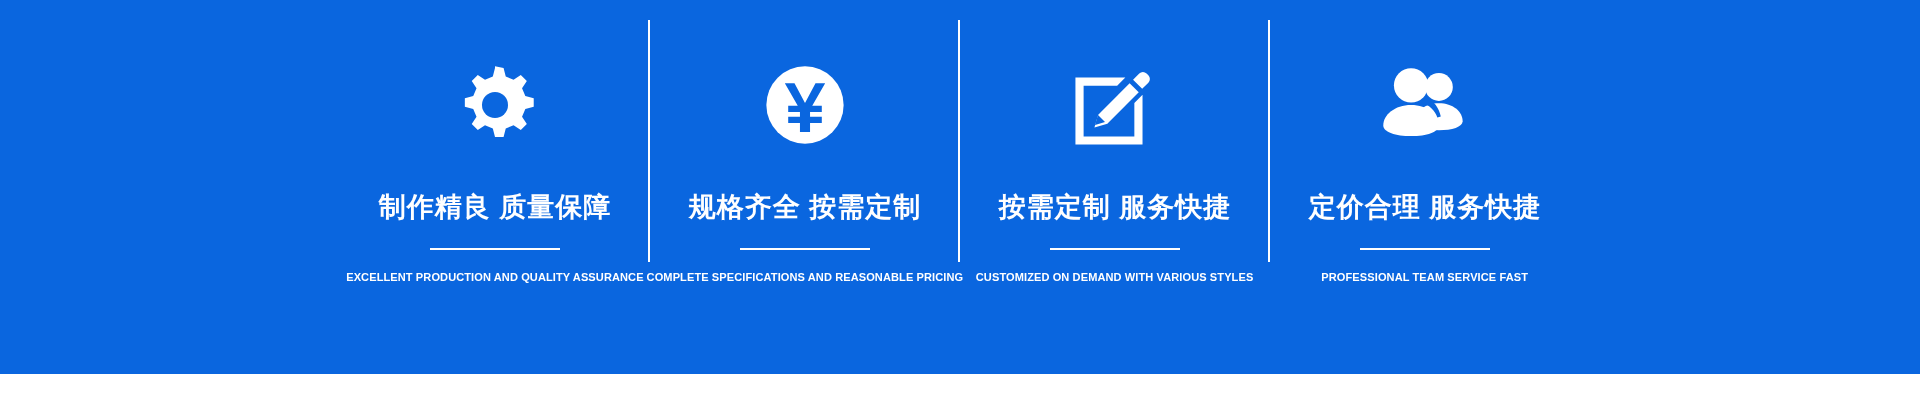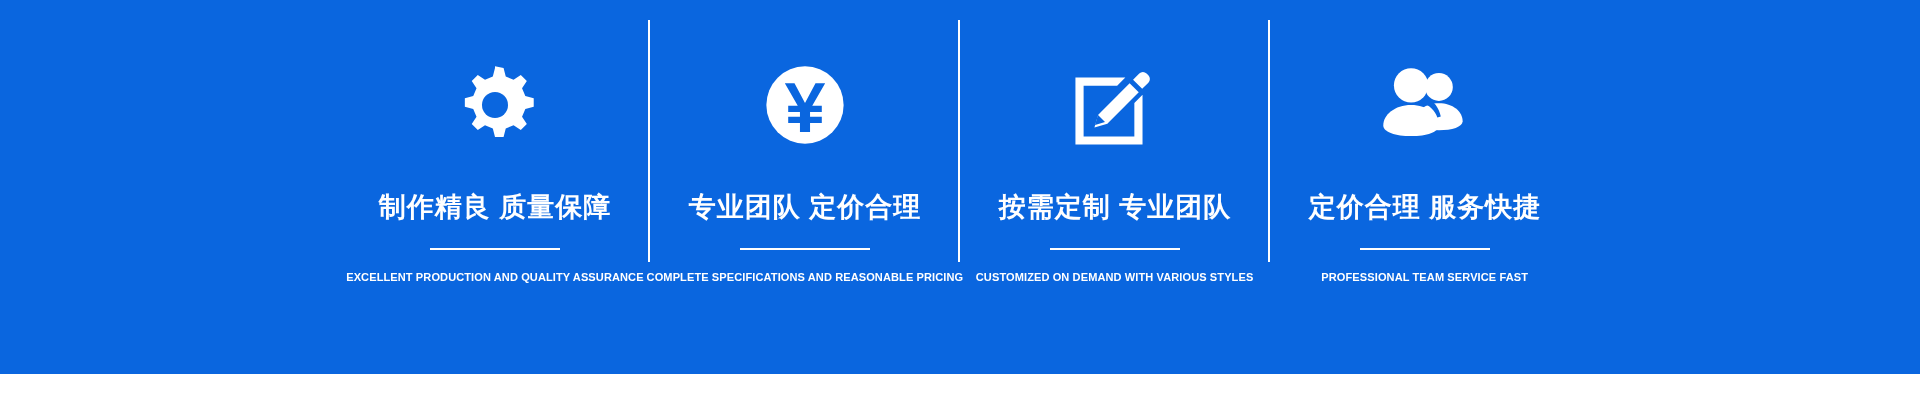--- a/index.html
+++ b/index.html
@@ -121,36 +121,36 @@
       <div class="divider"></div>
     </div>
 
     <div class="feature">
       <div class="icon-wrap">
         <svg width="84" height="84" viewBox="0 0 100 100" aria-hidden="true">
           <circle cx="50" cy="50" r="46" fill="#ffffff"></circle>
           <path fill="#0a66df" d="M26 24 h11.5 L50 47.5 62.5 24 H74 L58.6 51 H70 v7.4 H56.0 v5.6 H70 v7.4 H56.0 V82 H44.0 V71.4 H30 V64 H44.0 V58.4 H30 V51 H41.4 Z"></path>
         </svg>
       </div>
-      <div class="title-cn">专业团队 定价合理</div>
+      <div class="title-cn">规格齐全 按需定制</div>
       <div class="rule"></div>
       <div class="subtitle-en">COMPLETE SPECIFICATIONS AND REASONABLE PRICING</div>
       <div class="divider"></div>
     </div>
 
     <div class="feature">
       <div class="icon-wrap">
         <svg width="86" height="86" viewBox="0 0 100 100" aria-hidden="true">
           <path fill="#ffffff" d="M4 18 h58 l-9.5 9.5 H13.5 v59 h59 V47.6 L82 38.1 V96 H4 Z"></path>
           <path fill="#ffffff" d="M30.5 61.2 L67.0 24.6 l10.6 10.6 -36.5 36.6 -15.0 4.4 Z"></path>
           <path fill="#ffffff" d="M71.0 20.6 l7.2-7.2 a6 6 0 0 1 8.5 0 l2.1 2.1 a6 6 0 0 1 0 8.5 l-7.2 7.2 Z"></path>
           <path fill="#0a66df" d="M30.2 61.6 l8.2 8.2 -11.6 3.4 Z"></path>
         </svg>
       </div>
-      <div class="title-cn">按需定制 专业团队</div>
+      <div class="title-cn">按需定制 服务快捷</div>
       <div class="rule"></div>
       <div class="subtitle-en">CUSTOMIZED ON DEMAND WITH VARIOUS STYLES</div>
       <div class="divider"></div>
     </div>
 
     <div class="feature">
       <div class="icon-wrap">
         <svg width="90" height="80" viewBox="0 0 110 92" aria-hidden="true">
 
           <circle cx="72" cy="24" r="17" fill="#ffffff"></circle>

